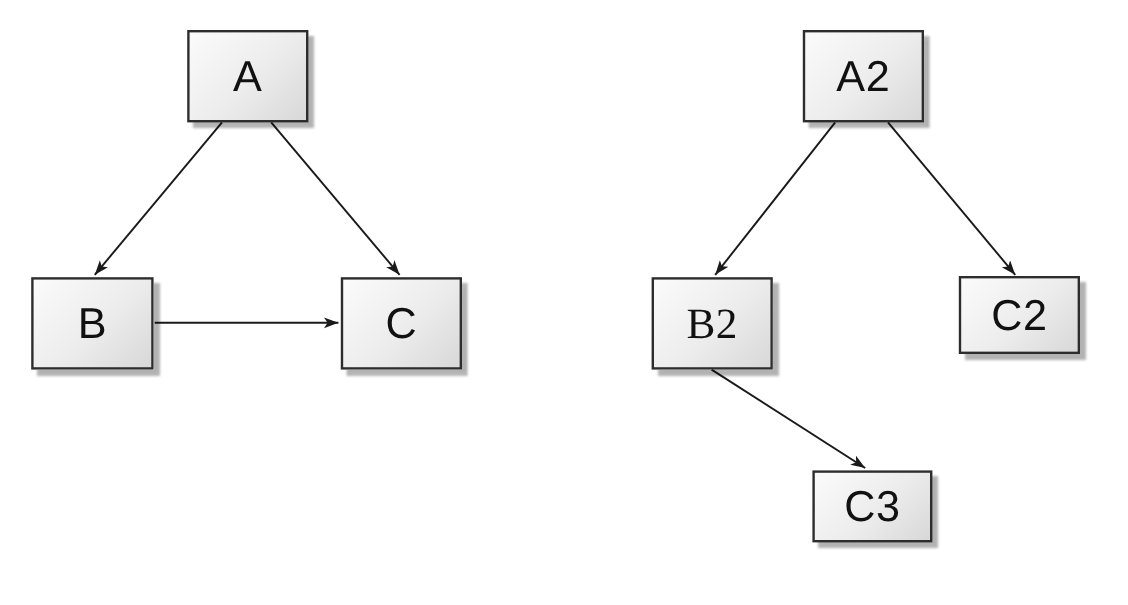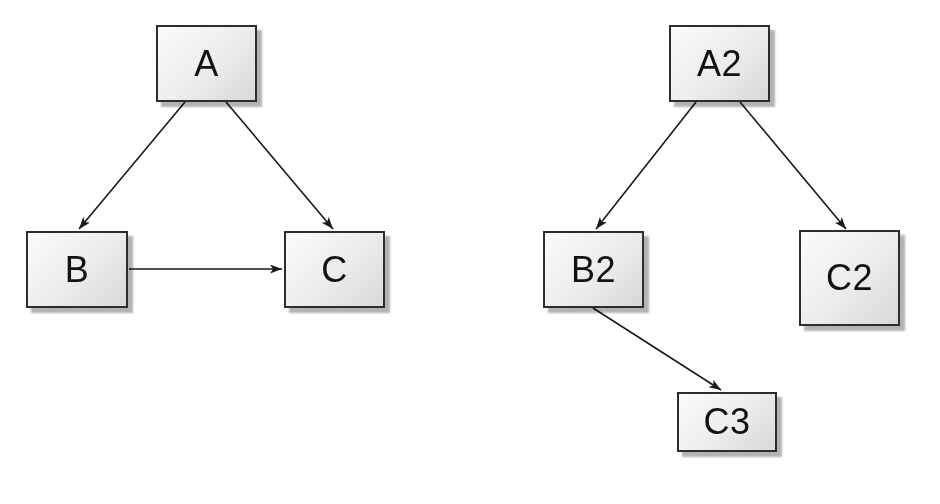--- a/index.html
+++ b/index.html
@@ -66,23 +66,23 @@
   </div>
   <div class="node" style="left: 26px; top: 231px; width: 102px; height: 77px;">
     <span class="node-label">B</span>
   </div>
   <div class="node" style="left: 284px; top: 231px; width: 101px; height: 77px;">
     <span class="node-label">C</span>
   </div>
   <div class="node" style="left: 669px; top: 25px; width: 101px; height: 77px;">
     <span class="node-label">A2</span>
   </div>
-  <div class="node" style="left: 543px; top: 231px; width: 101px; height: 77px;">
+  <div class="node" style="left: 543px; top: 231px; width: 101px; height: 77px; font-family: Liberation Serif, serif;">
     <span class="node-label">B2</span>
   </div>
-  <div class="node" style="left: 799px; top: 230px; width: 101px; height: 96px;">
+  <div class="node" style="left: 799px; top: 230px; width: 101px; height: 65px;">
     <span class="node-label">C2</span>
   </div>
   <div class="node" style="left: 677px; top: 392px; width: 100px; height: 60px;">
     <span class="node-label">C3</span>
   </div>
 
 </div>
 
 </body></html>

